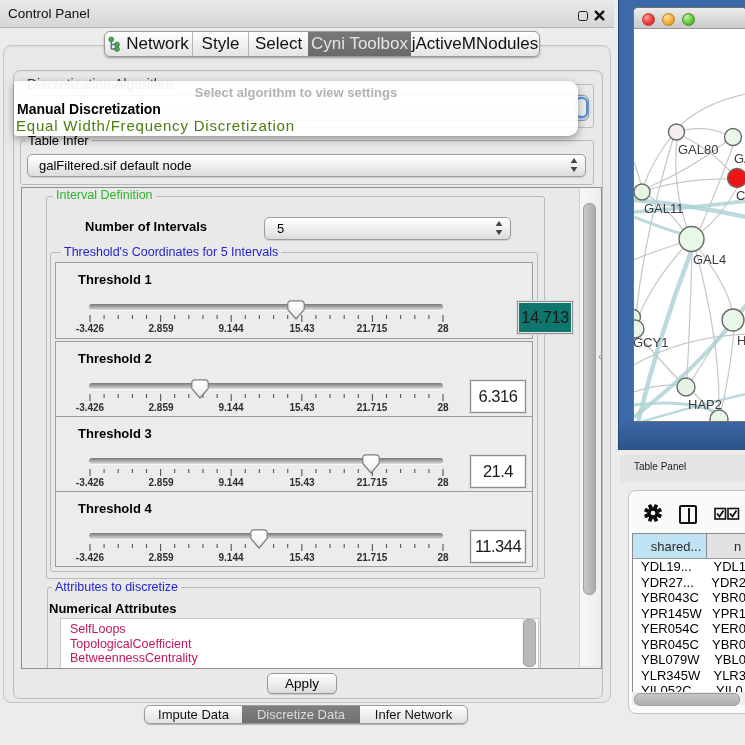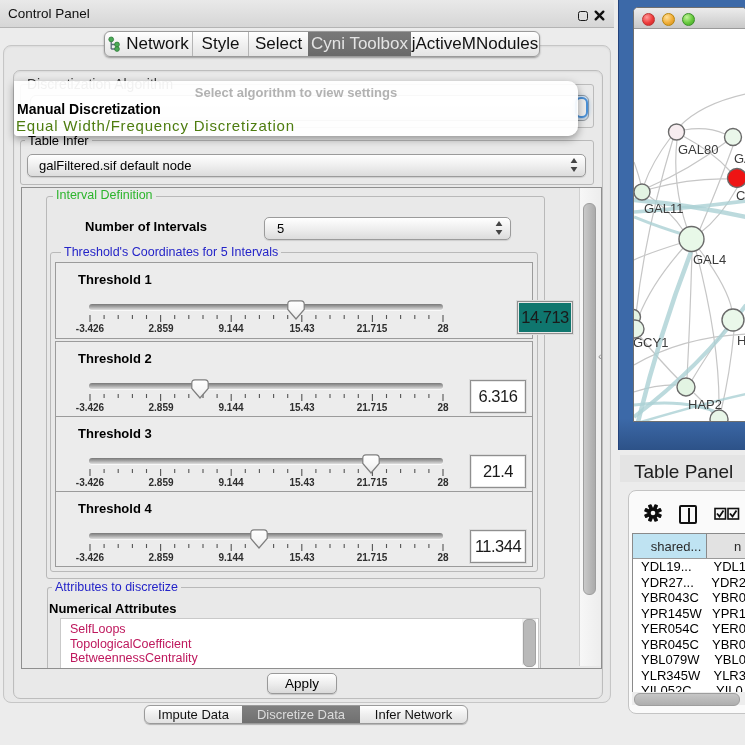--- a/index.html
+++ b/index.html
@@ -365,21 +365,21 @@
 <text x="643" y="211" font-size="13" fill="#3c3c3c" font-family="Liberation Sans, sans-serif">GAL11</text>
 <text x="692" y="262" font-size="13" fill="#3c3c3c" font-family="Liberation Sans, sans-serif">GAL4</text>
 <text x="632" y="345" font-size="13" fill="#3c3c3c" font-family="Liberation Sans, sans-serif">GCY1</text>
 <text x="736" y="343" font-size="13" fill="#3c3c3c" font-family="Liberation Sans, sans-serif">H</text>
 <text x="687" y="407" font-size="13" fill="#3c3c3c" font-family="Liberation Sans, sans-serif">HAP2</text>
 </svg>
 </div>
 
 <div class="abs" style="left:620px;top:450px;width:125px;height:5px;background:#ececec;"></div>
 <div class="abs" style="left:620px;top:455px;width:125px;height:27px;background:#e4e4e4;border-bottom:1px solid #d2d2d2;"></div>
-<div class="abs" style="left:634px;top:461px;font-size:19px;color:#1d1d1d;">Table Panel</div>
+<div class="abs" style="left:634px;top:461px;font-size:10px;color:#1d1d1d;">Table Panel</div>
 <div class="abs" style="left:618px;top:482px;width:127px;height:263px;background:#ececec;"></div>
 
 <div class="abs" style="left:628px;top:490px;width:130px;height:222px;background:#fafafa;
      border:1px solid #c4c4c4;border-radius:8px;"></div>
 
 <svg class="abs" style="left:644px;top:504px;" width="18" height="18" viewBox="0 0 18 18">
     <g fill="#0d0d0d">
       <circle cx="9" cy="9" r="5.6"></circle>
       <rect x="-1.9" y="4.6" width="3.8" height="4.4" rx="0.8" transform="translate(9,9) rotate(22.5)"></rect>
       <rect x="-1.9" y="4.6" width="3.8" height="4.4" rx="0.8" transform="translate(9,9) rotate(67.5)"></rect>

